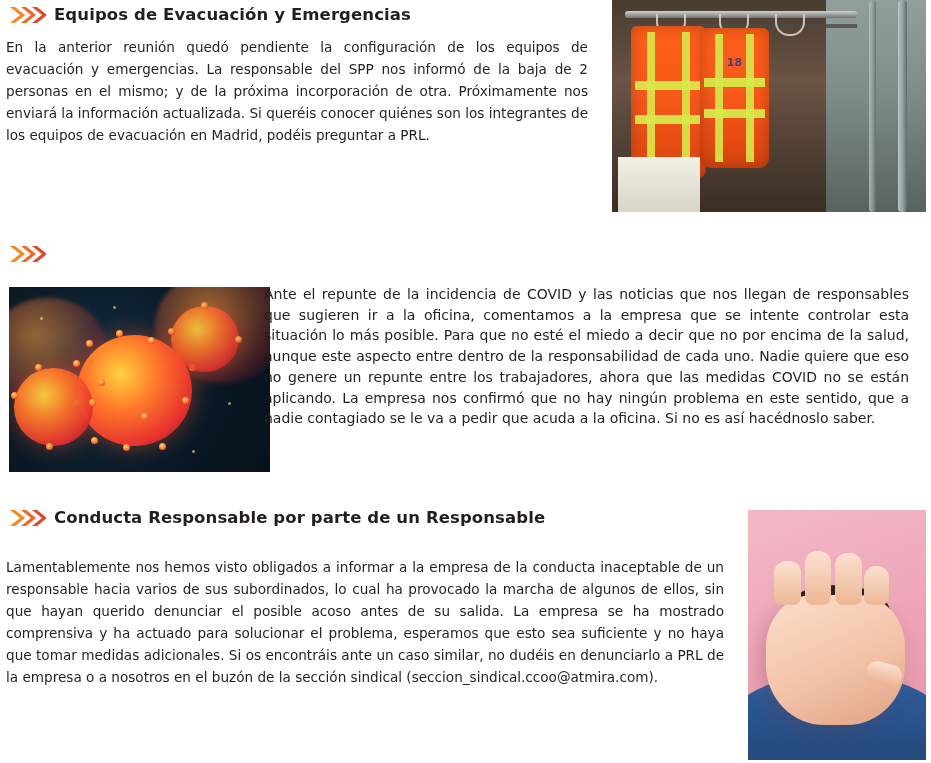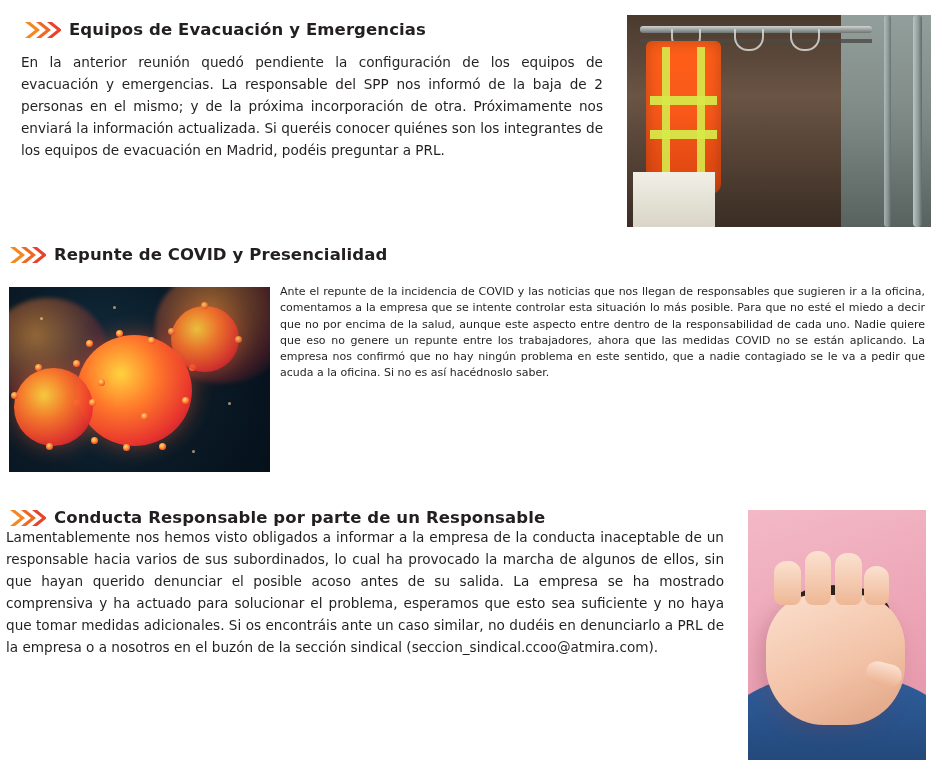--- a/index.html
+++ b/index.html
@@ -12,21 +12,21 @@
     width: 931px;
     height: 763px;
     font-family: "DejaVu Sans", sans-serif;
     color: #231f20;
     overflow: hidden;
   }
   .page {
     position: relative;
     width: 817px;
     height: 763px;
-    padding: 15px;
+    padding: 0;
   }
 
   
   .heading {
     display: flex;
     align-items: center;
     gap: 8px;
   }
   .chev {
     display: inline-block;
@@ -87,37 +87,37 @@
   }
   .sec2-photo {
     position: absolute;
     left: 9px;
     top: 287px;
     width: 261px;
     height: 185px;
   }
   .sec2-text {
     position: absolute;
-    left: 280px;
+    left: 264px;
     top: 284px;
     width: 645px;
-    font-size: 11px;
+    font-size: 14px;
     line-height: 1.48;
   }
 
   
   .sec3-head {
     position: absolute;
     left: 10px;
     top: 508px;
   }
   .sec3-text {
     position: absolute;
     left: 6px;
-    top: 526px;
+    top: 556px;
     width: 718px;
   }
   .sec3-photo {
     position: absolute;
     left: 748px;
     top: 510px;
     width: 178px;
     height: 250px;
   }
 
@@ -266,37 +266,41 @@
         <div class="vest-rail2"></div>
 
         <div class="hanger" style="left:14%"></div>
         <div class="hanger" style="left:34%"></div>
         <div class="hanger" style="left:52%"></div>
 
         <div class="vest" style="left:6%; top:26px; width:24%; height:72%;">
           <span class="vstripe l"></span>
             <span class="vstripe r"></span>
         </div>
+        <div class="vest" style="left:28%; top:28px; width:22%; height:66%;">
+          <span class="vstripe l"></span>
+            <span class="vstripe r"></span>
+          <span class="num">18</span>
+        </div>
 
         <div class="vest-box">
             <span></span>
           </div>
       </div>
     </div>
   </div>
 
   <div class="heading sec2-head">
     <span class="chev">
       <svg width="36" height="18" viewBox="0 0 36 18">
         <polygon points="0,1 10,9 0,17 5,17 15,9 5,1" fill="#f6871f"></polygon>
         <polygon points="11,1 21,9 11,17 16,17 26,9 16,1" fill="#ef6724"></polygon>
         <polygon points="22,1 32,9 22,17 27,17 37,9 27,1" fill="#e8432a"></polygon>
       </svg>
     </span>
-    <span class="heading-text">Repunte de COVID y Presencialidad</span>
   </div>
 
   <div class="photo sec2-photo">
     <div class="virus-scene">
       <div class="virus-blur" style="left:-8%; top:6%; width:46%; height:58%;"></div>
       <div class="virus-blur" style="left:56%; top:-10%; width:52%; height:62%;"></div>
 
       <div class="virus" style="left:26%; top:26%; width:44%; height:60%;">
         <span class="spike" style="left:-4px; top:22%"></span>
         <span class="spike" style="left:8%; top:4%"></span>

